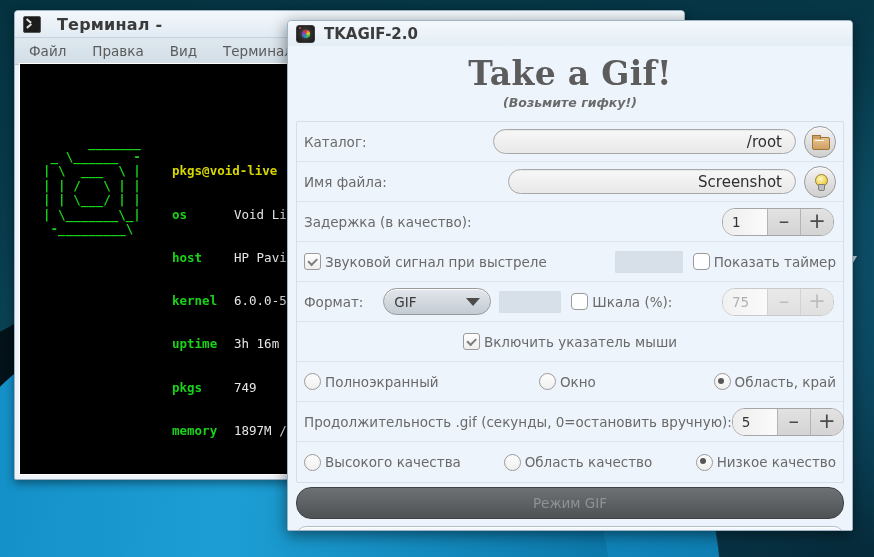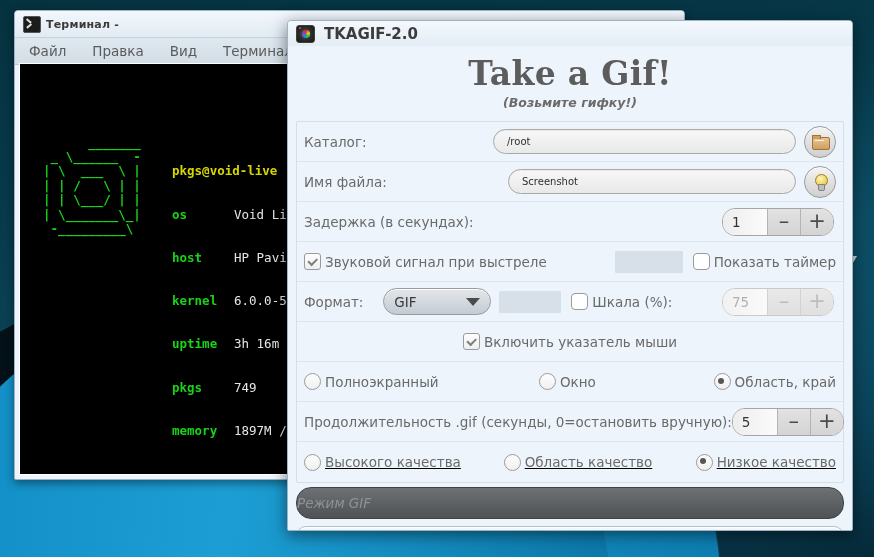--- a/index.html
+++ b/index.html
@@ -28,21 +28,21 @@
     opacity:.85;pointer-events:none;}
   #wall-ring{position:absolute;right:96px;top:330px;width:120px;height:120px;border-radius:50%;
     border:10px solid rgba(255,255,255,.05);}
 
   
   #terminal{position:absolute;left:14px;top:10px;width:669px;height:468px;
     background:#eef4fa;border:1px solid #9db3c6;border-radius:4px 4px 2px 2px;
     box-shadow:0 3px 10px rgba(0,0,0,.45);overflow:hidden;}
   #term-titlebar{height:26px;background:linear-gradient(#f2f7fb,#e2ebf3);
     border-bottom:1px solid #c2d2df;display:flex;align-items:center;padding:0 8px;}
-  #term-title{font-size:11px;font-weight:bold;color:#3a3a3a;margin-left:5px;letter-spacing:.2px;}
+  #term-title{font-size:16px;font-weight:bold;color:#3a3a3a;margin-left:16px;letter-spacing:.2px;}
   .term-ico{width:16px;height:15px;background:#1c1c1c;border:1px solid #555;border-radius:2px;
     position:relative;flex:0 0 auto;}
   .term-ico:before{content:"";position:absolute;left:2px;top:3px;width:6px;height:1.5px;
     background:#dcdcdc;transform:rotate(40deg);}
   .term-ico:after{content:"";position:absolute;left:2px;top:8px;width:6px;height:1.5px;
     background:#dcdcdc;transform:rotate(-40deg);}
   #term-menubar{height:26px;background:linear-gradient(#dfe8ef,#d2dde6);
     border-bottom:1px solid #b9c8d5;display:flex;align-items:center;padding:0 14px;gap:26px;}
   #term-menubar span{font-size:13.5px;color:#5b5b5b;}
   #term-body{position:absolute;left:4px;right:4px;top:52px;bottom:4px;background:#000;
@@ -77,28 +77,28 @@
     padding:0 8px 8px 8px;box-sizing:border-box;}
 
   #headline{text-align:center;padding-top:8px;}
   #headline h1{margin:0;font-family:"DejaVu Serif","Liberation Serif",serif;
     font-size:33px;font-weight:bold;color:#5c5c5c;letter-spacing:.3px;}
   #headline h2{margin:2px 0 0 0;font-size:12.5px;font-weight:bold;font-style:italic;color:#6b6b6b;}
 
   #form{margin-top:11px;border:1px solid #d4dfea;background:#eef4fb;border-radius:2px;}
   .frow{display:flex;align-items:center;height:40px;padding:0 7px;
     border-bottom:1px solid #dde6ef;box-sizing:border-box;}
-  .frow:last-child{border-bottom:none;text-decoration:underline;}
+  .frow:last-child{border-bottom:none;}
   .lbl{font-size:13.5px;color:#6a6a6a;white-space:nowrap;}
 
   .tinput{height:25px;border:1px solid #a9a9a9;border-radius:13px;
     background:linear-gradient(#f7f7f7,#e9e9e9);
-    font-size:10px;color:#2e2e2e;padding:0 13px;box-sizing:border-box;
+    font-size:15px;color:#2e2e2e;padding:0 13px;box-sizing:border-box;
     outline:none;font-family:inherit;
-    box-shadow:inset 0 1px 1px rgba(0,0,0,.06);}
+    box-shadow:inset 0 1px 1px rgba(0,0,0,.06);text-align:right;}
 
   .rbtn{width:30px;height:30px;border-radius:50%;flex:0 0 auto;
     background:linear-gradient(#f4f4f4,#cfcfcf);border:1px solid #9a9a9a;
     display:flex;align-items:center;justify-content:center;
     box-shadow:inset 0 1px 0 rgba(255,255,255,.9);cursor:pointer;}
   .folder-g{width:16px;height:13px;position:relative;}
   .folder-g i{position:absolute;left:0;top:2px;width:16px;height:11px;border-radius:1px 2px 2px 2px;
     background:linear-gradient(#e8c48f,#cfa064);border:1px solid #9d7436;}
   .folder-g b{position:absolute;left:0;top:0px;width:7px;height:3px;border-radius:1px 1px 0 0;
     background:#cfa064;border:1px solid #9d7436;border-bottom:none;}
@@ -140,21 +140,21 @@
     box-shadow:inset 0 1px 0 rgba(255,255,255,.85);gap:32px;}
   .ddown .dv{font-size:13.5px;color:#3a3a3a;flex:1;}
   .caret{width:0;height:0;border-left:7px solid transparent;border-right:7px solid transparent;
     border-top:8px solid #4b4b4b;}
 
   .grayblock{width:62px;height:22px;background:#d7dfe8;border-radius:1px;flex:0 0 auto;}
   .grayblock.wide{width:68px;}
 
   #gifmode{margin-top:4px;height:30px;border-radius:15px;
     background:linear-gradient(#6e7174,#4f5255);border:1px solid #3f4245;
-    display:flex;align-items:center;justify-content:flex-start;cursor:pointer;font-style:italic;}
+    display:flex;align-items:center;justify-content:center;cursor:pointer;}
   #gifmode span{font-size:13.5px;color:#8e9296;}
 
   #shoot{margin-top:7px;height:65px;border-radius:10px;border:1px solid #b6bfc8;
     background:linear-gradient(#f5f8fb,#d7dee5);display:flex;flex-direction:column;
     align-items:center;justify-content:center;gap:4px;cursor:pointer;
     box-shadow:inset 0 1px 0 rgba(255,255,255,.9);}
 </style>
 </head>
 <body>
 
@@ -244,21 +244,21 @@
         <div style="width:8px"></div>
         <div class="rbtn">
           <span class="bulb-g">
               <i></i>
               <b></b>
             </span>
         </div>
       </div>
 
       <div class="frow">
-        <div class="lbl">Задержка (в секундах):</div>
+        <div class="lbl">Задержка (в качество):</div>
         <div style="flex:1"></div>
         <div class="spin">
           <div class="val">1</div>
           <div class="bt">–</div>
           <div class="bt">+</div>
         </div>
         <div style="width:2px"></div>
       </div>
 
       <div class="frow">

